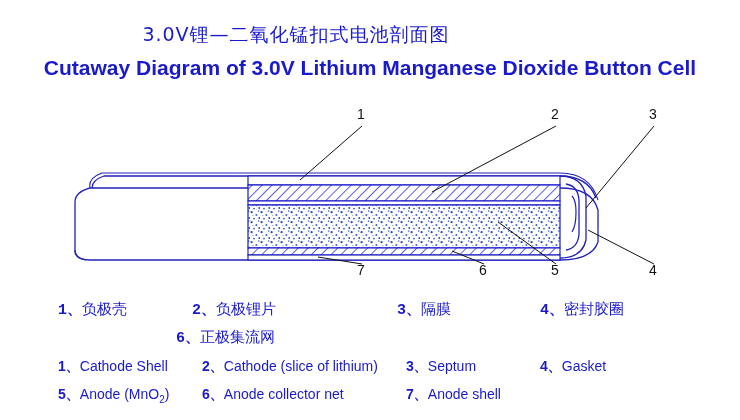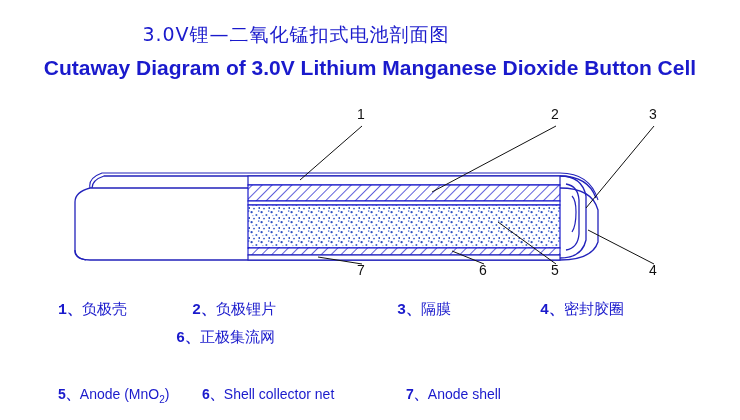--- a/index.html
+++ b/index.html
@@ -201,27 +201,41 @@
         <span class="idx">4、</span><span>密封胶圈</span>
       </span>
     </div>
 
     <div class="legend-row" style="top:32px;">
       <span class="legend-cell cn" style="left:176px;">
         <span class="idx">6、</span><span>正极集流网</span>
       </span>
     </div>
 
+    <div class="legend-row" style="top:62px;">
+      <span class="legend-cell en" style="left:58px;">
+        <span class="idx">1、</span><span>Cathode Shell</span>
+      </span>
+      <span class="legend-cell en" style="left:202px;">
+        <span class="idx">2、</span><span>Cathode (slice of lithium)</span>
+      </span>
+      <span class="legend-cell en" style="left:406px;">
+        <span class="idx">3、</span><span>Septum</span>
+      </span>
+      <span class="legend-cell en" style="left:540px;">
+        <span class="idx">4、</span><span>Gasket</span>
+      </span>
+    </div>
 
     <div class="legend-row" style="top:90px;">
       <span class="legend-cell en" style="left:58px;">
         <span class="idx">5、</span><span>Anode (MnO<span class="sub">2</span>)</span>
       </span>
       <span class="legend-cell en" style="left:202px;">
-        <span class="idx">6、</span><span>Shell collector net</span>
+        <span class="idx">6、</span><span>Anode collector net</span>
       </span>
       <span class="legend-cell en" style="left:406px;text-align:center;">
         <span class="idx">7、</span><span>Anode shell</span>
       </span>
     </div>
 
   </div>
 </div>
 
 </body></html>

